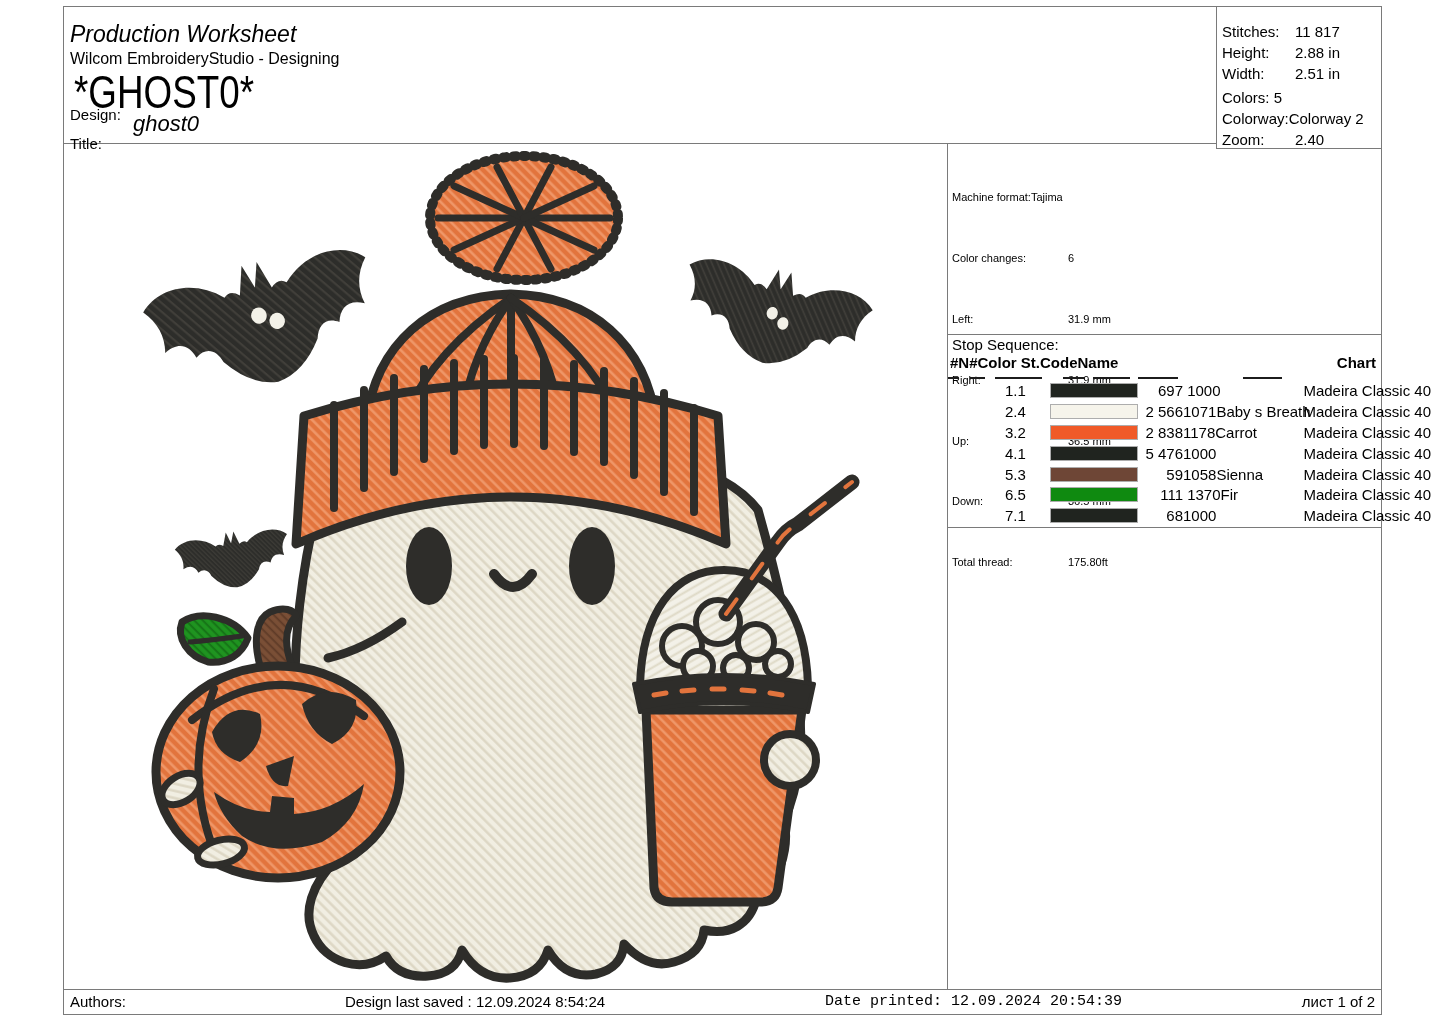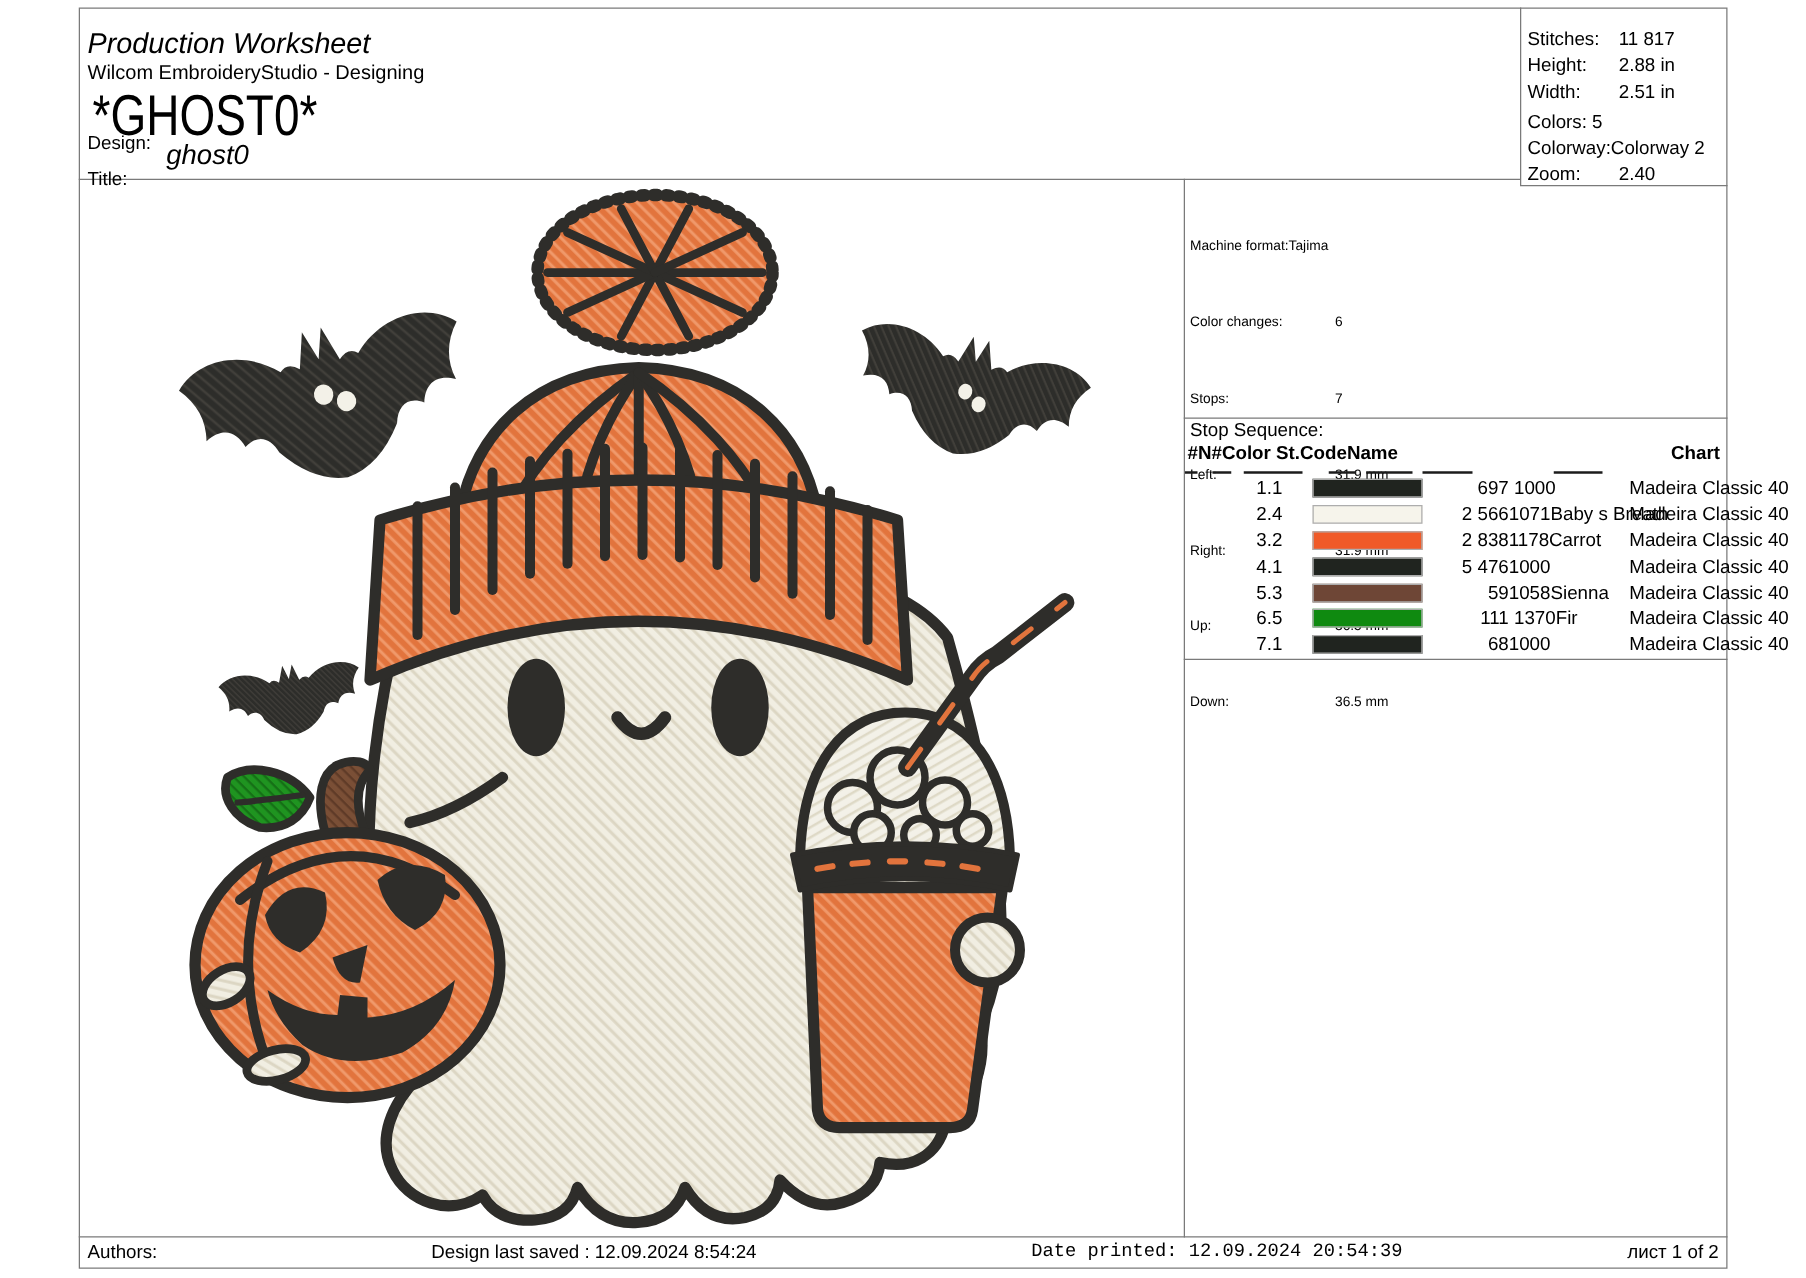--- a/index.html
+++ b/index.html
@@ -36,21 +36,21 @@
 
   .stopseq-lbl{position:absolute;left:952px;top:336px;font-size:15px;}
   .seq-head{position:absolute;left:950px;top:354px;width:429px;font-size:15px;font-weight:bold;}
   .seq-head .chart{position:absolute;right:3px;top:0;}
   .rule{position:absolute;height:2px;background:#1c1c1c;top:377px;}
 
   .seq-rows{position:absolute;left:1002px;top:380px;width:432px;}
   .seq-row{display:flex;align-items:center;height:20.9px;position:relative;font-size:15px;white-space:pre;}
   .c-n{width:45px;padding-left:3px;flex:none;}
   .c-sw{width:88px;height:15px;border:1px solid #adadad;box-sizing:border-box;flex:none;}
-  .c-st{width:45px;text-align:right;flex:none;padding-left:24px;}
+  .c-st{width:45px;text-align:right;flex:none;}
   .c-code{}
   .c-name{}
   .c-chart{position:absolute;right:3px;}
 
   
   .footer{position:absolute;left:63px;top:990px;width:1318px;height:24px;font-size:15px;}
   .footer span{position:absolute;top:3px;}
   .f-authors{left:7px;}
   .f-saved{left:282px;}
   .f-printed{left:762px;font-family:Liberation Mono, monospace;}
@@ -86,25 +86,25 @@
       <div class="srow"><span class="lbl">Width:</span><span class="val">2.51 in</span></div>
       <div class="srow inline gap"><span class="lbl">Colors: </span><span class="val">5</span></div>
       <div class="srow inline"><span class="lbl">Colorway:</span><span class="val">Colorway 2</span></div>
       <div class="srow"><span class="lbl">Zoom:</span><span class="val">2.40</span></div>
     </div>
 </div>
 
 <div class="mach-rows" id="machine-rows">
     <div class="mrow inline"><span class="lbl">Machine format:</span><span class="val">Tajima</span></div>
     <div class="mrow"><span class="lbl">Color changes:</span><span class="val">6</span></div>
-    <div class="mrow"><span class="lbl">Stops:</span><span class="val">7</span></div>
     <div class="mrow"><span class="lbl">Left:</span><span class="val">31.9 mm</span></div>
     <div class="mrow"><span class="lbl">Right:</span><span class="val">31.9 mm</span></div>
     <div class="mrow"><span class="lbl">Up:</span><span class="val">36.5 mm</span></div>
     <div class="mrow"><span class="lbl">Down:</span><span class="val">36.5 mm</span></div>
+    <div class="mrow"><span class="lbl">Total thread:</span><span class="val">175.80ft</span></div>
   </div>
 
 <div class="stopseq-lbl">Stop Sequence:</div>
 <div class="seq-head">
   <span>#N#Color St.CodeName</span>
   <span class="chart">Chart</span>
 </div>
 <div class="rule" style="left:948px;width:10px;"></div>
 <div class="rule" style="left:970px;width:15px;"></div>
 <div class="rule" style="left:995px;width:47px;"></div>

